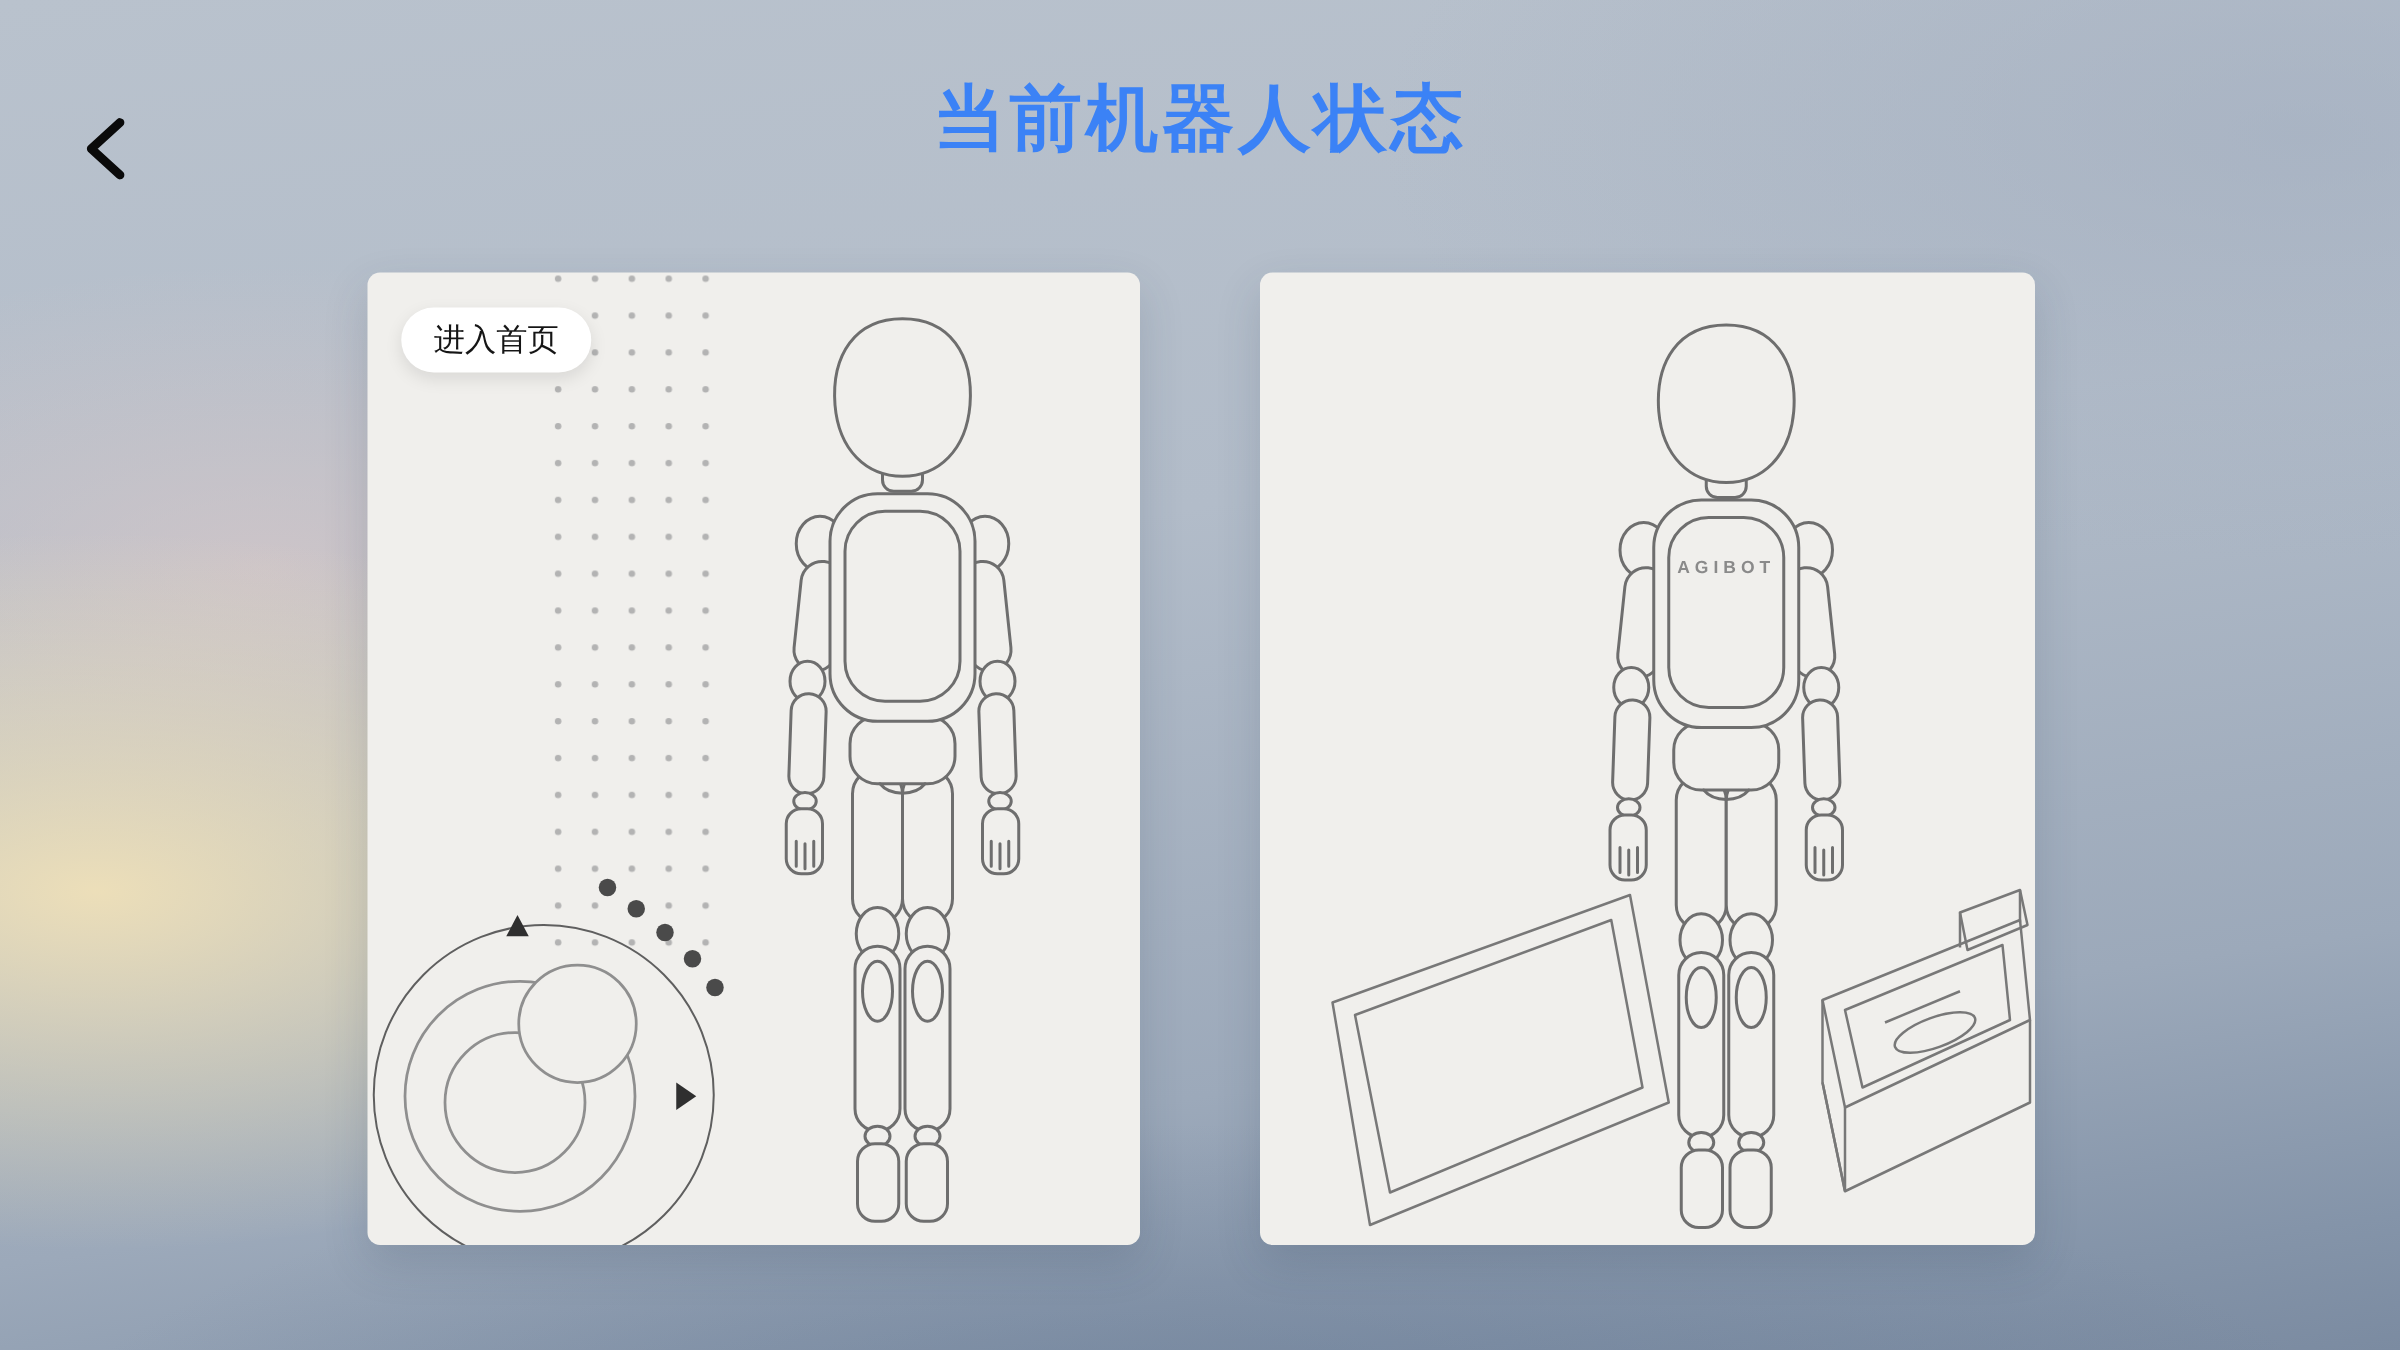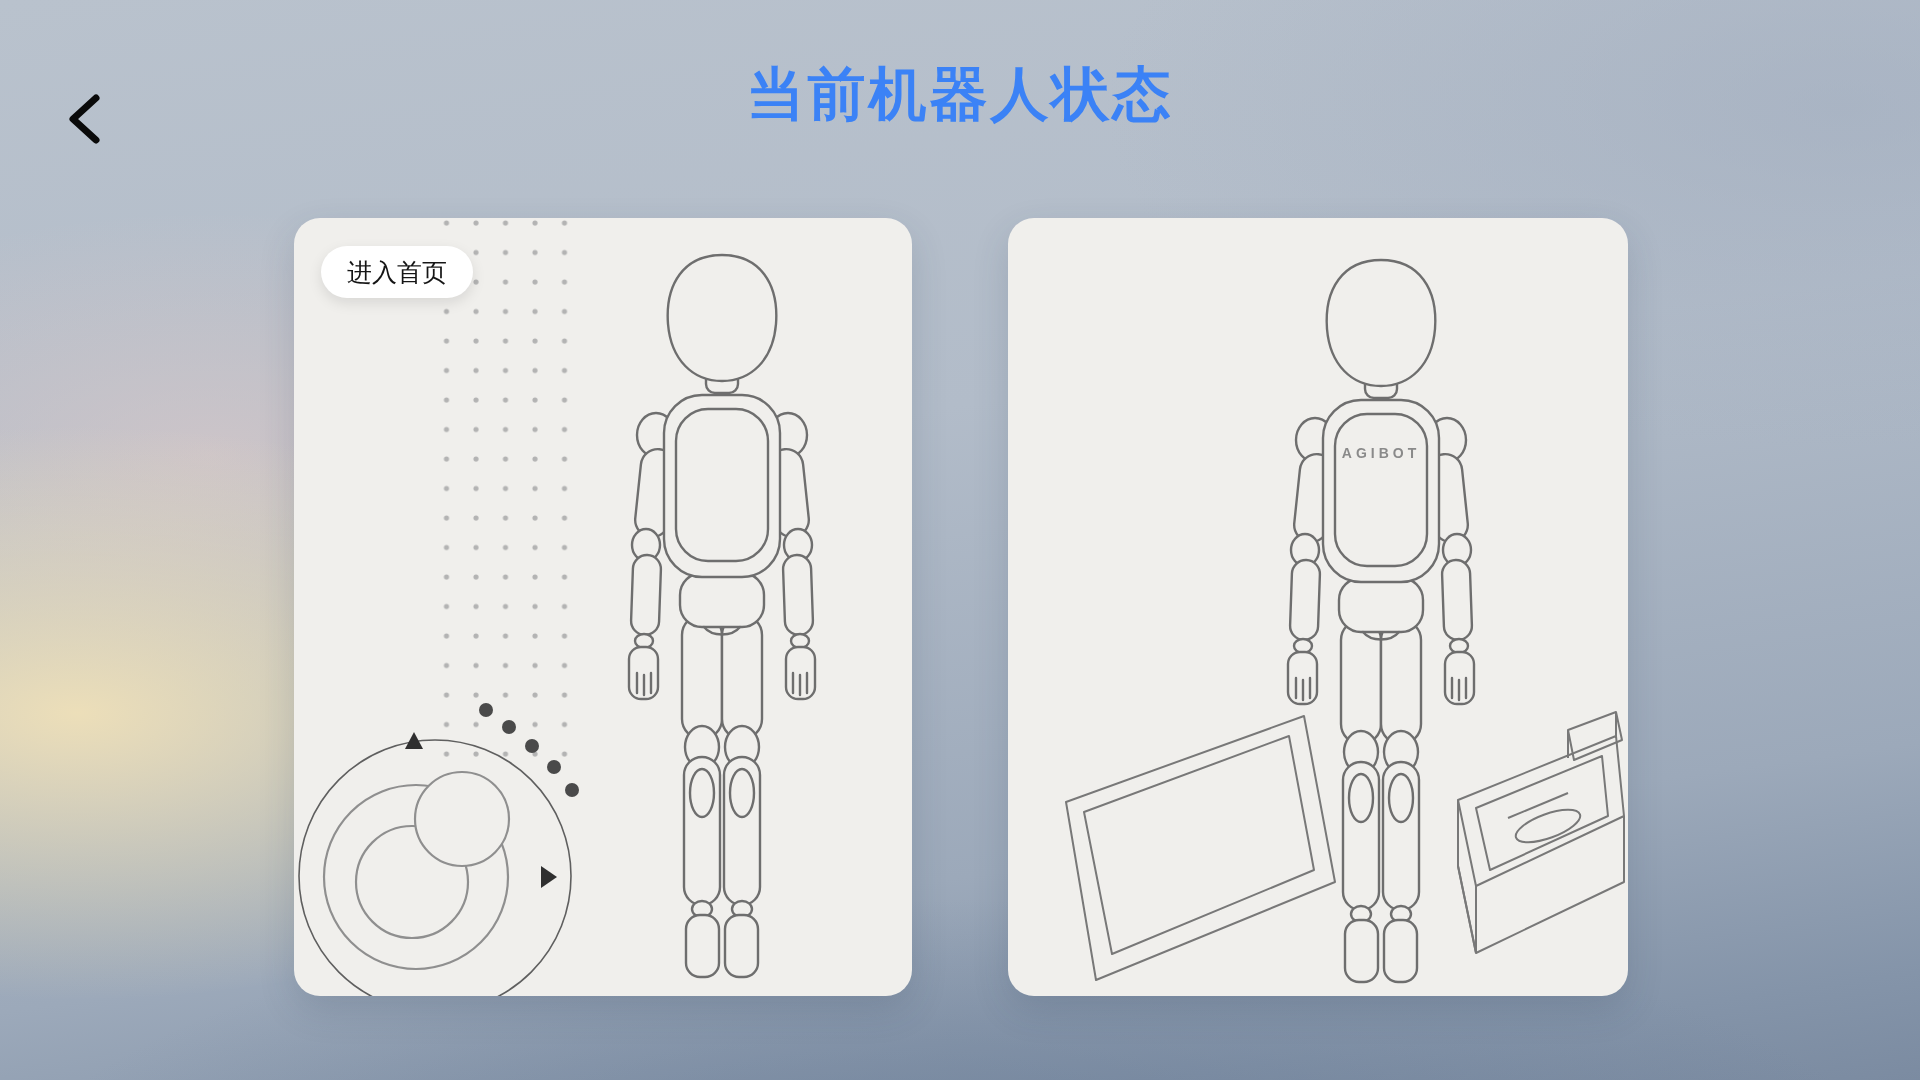--- a/index.html
+++ b/index.html
@@ -18,21 +18,21 @@
     position:absolute; left:58px; top:90px; width:52px; height:60px;
     background:none; border:none; cursor:pointer; padding:0;
   }
   .page-title {
     position:absolute; top:56px; left:0; width:100%;
     text-align:center; font-size:58px; font-weight:700; color:#3b82f6;
     letter-spacing:3px;
   }
   .card {
     position:absolute; top:218px; width:618px; height:778px;
-    background:#f0efec; border-radius:26px; overflow:hidden;
+    background:#f0efec; border-radius:10px; overflow:hidden;
     box-shadow:0 14px 36px rgba(40,55,80,0.16);
   }
   .card.left  { left:294px; }
   .card.right { left:1008px; width:620px; }
   .badge {
     position:absolute; left:27px; top:28px; z-index:2;
     background:#ffffff; border-radius:28px; padding:11px 26px;
     font-size:25px; color:#151515; line-height:1.2; white-space:nowrap;
     box-shadow:0 5px 14px rgba(0,0,0,0.10);
     border:none; cursor:pointer;

